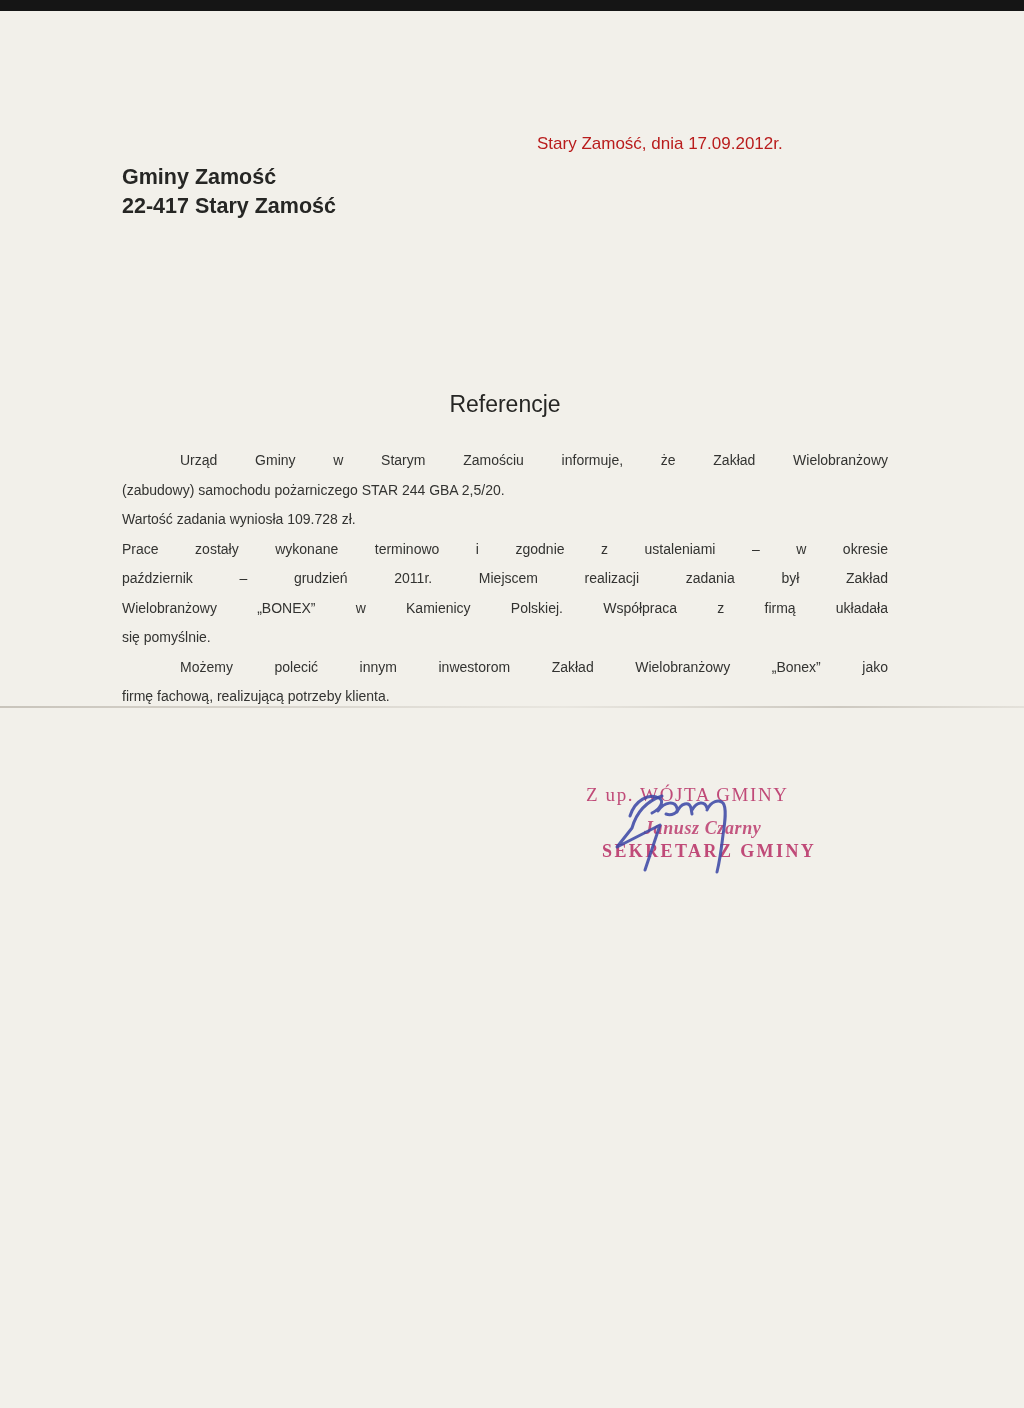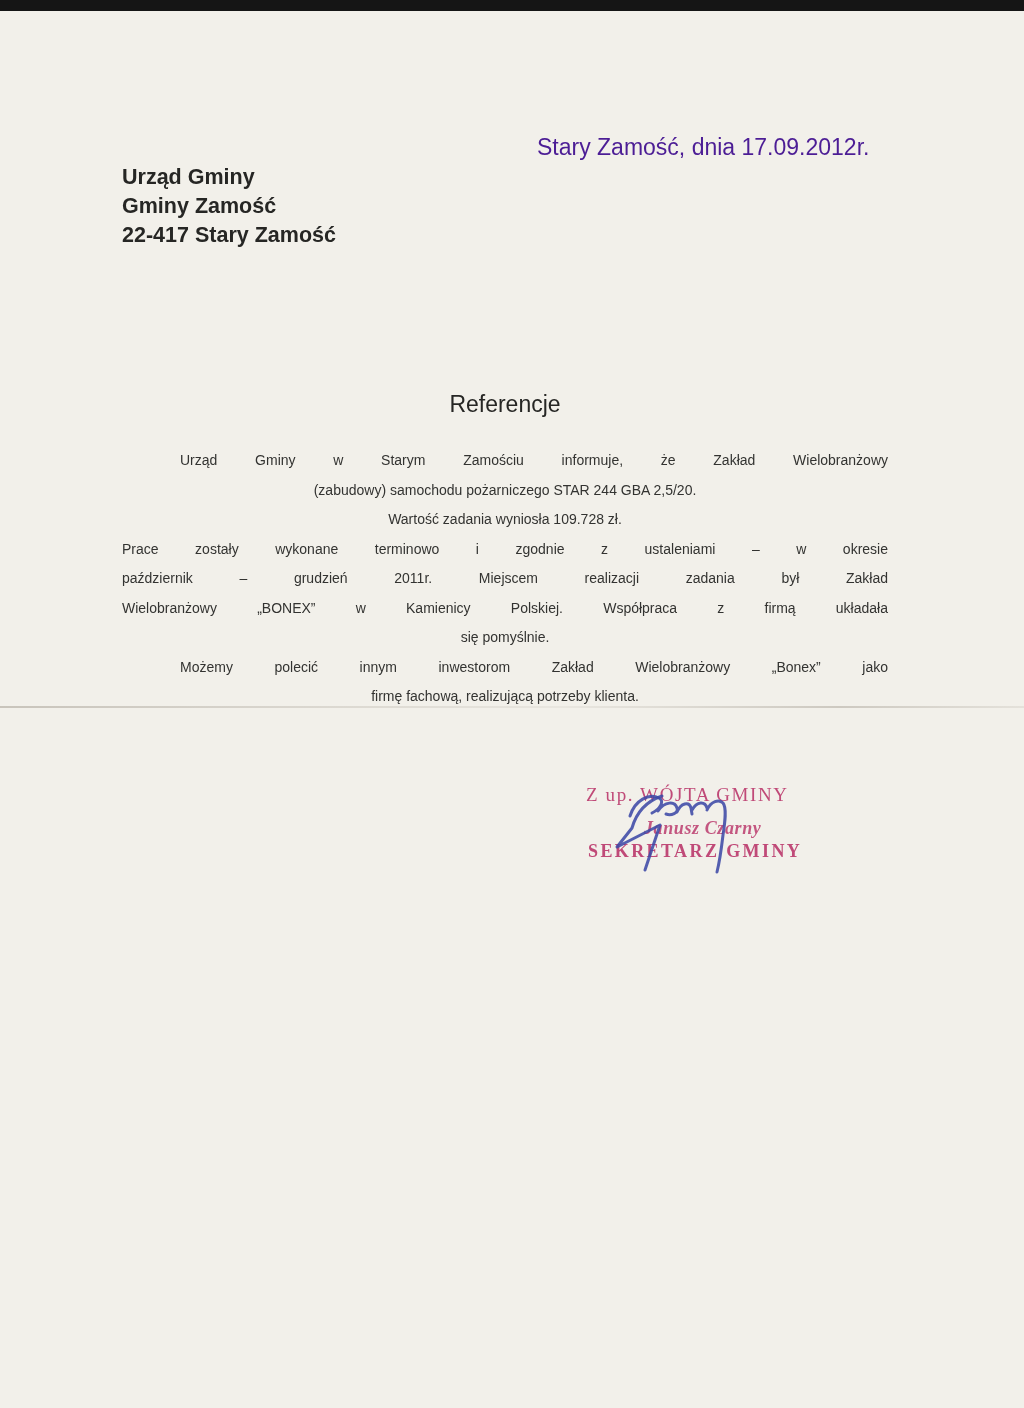--- a/index.html
+++ b/index.html
@@ -14,22 +14,22 @@
   }
   .scanner-bar {
     position: absolute;
     left: 0; top: 0;
     width: 100%; height: 11px;
     background: #151515;
   }
   .date-line {
     position: absolute;
     left: 537px; top: 134px;
-    font-size: 23px;
-    color: #4c1d95;
+    font-size: 17px;
+    color: #b91c1c;
     white-space: nowrap;
   }
   .sender {
     position: absolute;
     left: 122px; top: 163px;
     font-size: 21.5px;
     font-weight: bold;
     line-height: 29px;
     color: #262624;
     white-space: nowrap;
@@ -44,21 +44,21 @@
     color: #262624;
   }
   .body-text {
     position: absolute;
     left: 122px; top: 446px;
     width: 766px;
     font-size: 14px;
     line-height: 29.5px;
     color: #333331;
   }
-  .body-text .line { white-space: nowrap; text-align: center; }
+  .body-text .line { white-space: nowrap; }
   .body-text .j {
     text-align: justify;
     text-align-last: justify;
     white-space: normal;
   }
   .body-text .ind { padding-left: 58px; }
   .crease {
     position: absolute;
     left: 0; top: 706px;
     width: 100%; height: 2px;
@@ -81,40 +81,39 @@
     text-align: right;
   }
   .stamp .s2 {
     position: absolute; left: 52px; top: 38px;
     font-size: 18px; font-weight: bold; font-style: italic; letter-spacing: 0.6px;
     white-space: nowrap;
     opacity: 0.92;
     margin-left: 20px;
   }
   .stamp .s3 {
-    position: absolute; left: 16px; top: 61px;
+    position: absolute; left: 30px; top: 61px;
     font-size: 18px; font-weight: bold; letter-spacing: 2.4px;
     white-space: nowrap;
   }
   .signature-svg {
     position: absolute; left: 0; top: 0;
     width: 260px; height: 104px;
   }
 </style>
 </head>
 <body>
 
 <div class="page">
 
   <div class="scanner-bar"></div>
 
   <div class="date-line">Stary Zamość, dnia 17.09.2012r.</div>
 
   <div class="sender">
-    <div>Urząd Gminy</div>
     <div>Gminy Zamość</div>
     <div>22-417 Stary Zamość</div>
   </div>
 
   <div class="title">Referencje</div>
 
   <div class="body-text">
     <div class="line j ind">Urząd Gminy w Starym Zamościu informuje, że Zakład Wielobranżowy</div>
     <div class="line">(zabudowy) samochodu pożarniczego STAR 244 GBA 2,5/20.</div>
     <div class="line">Wartość zadania wyniosła 109.728 zł.</div>

